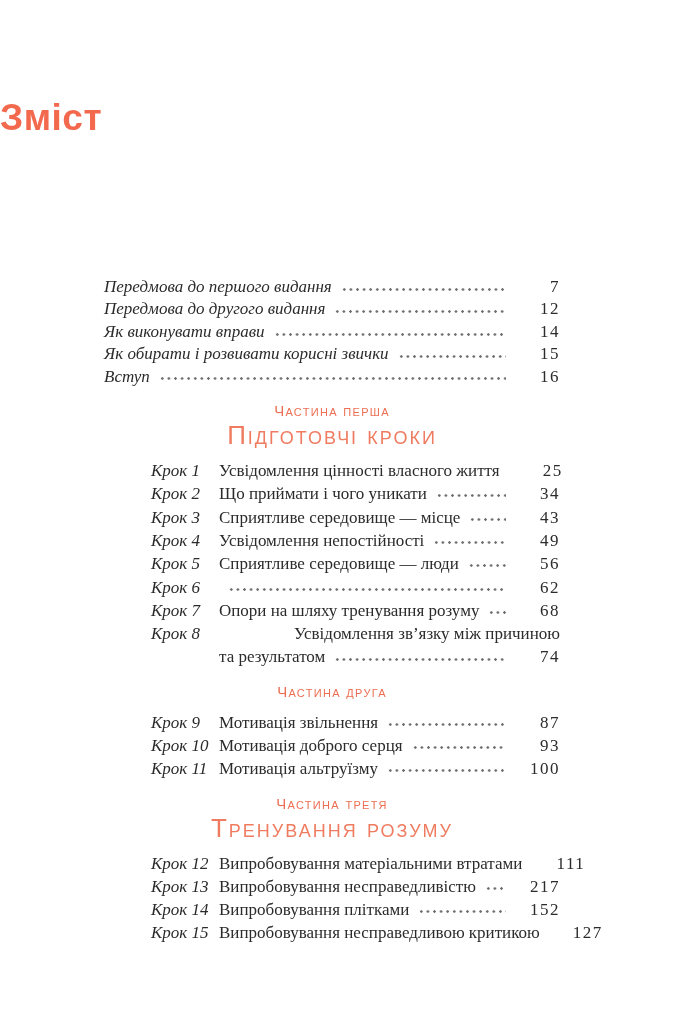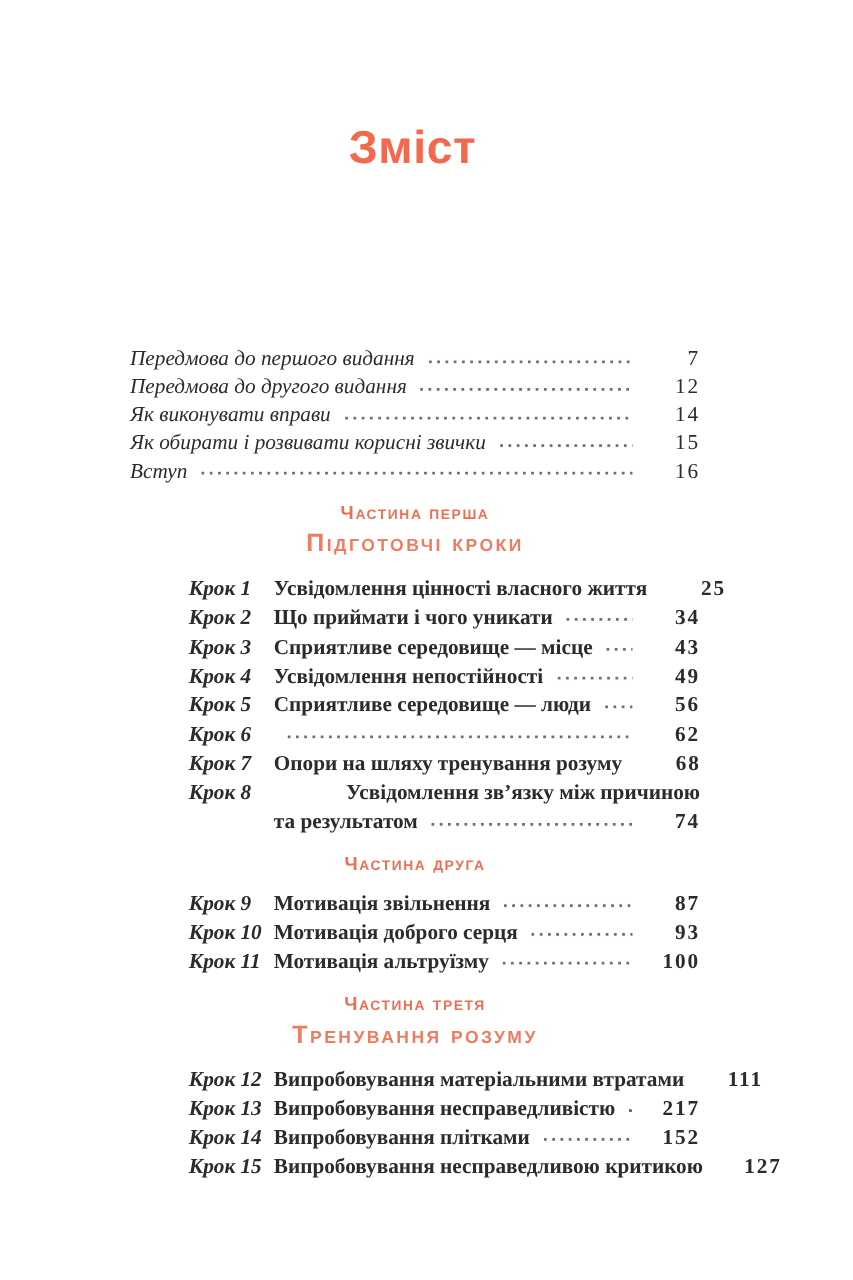--- a/index.html
+++ b/index.html
@@ -17,21 +17,21 @@
   .page {
     position: relative;
     width: 682px;
     height: 1024px;
     background: #ffffff;
   }
   .book-title {
     margin: 0;
     padding-top: 96px;
     width: 660px;
-    text-align: center;
+    text-align: left;
     font-family: "Liberation Sans", sans-serif;
     font-weight: bold;
     font-size: 37px;
     line-height: 44px;
     letter-spacing: 0.5px;
     color: #f3694e;
   }
   .content {
     margin-left: 104px;
     width: 456px;
@@ -69,35 +69,35 @@
     background-repeat: repeat-x;
     background-position: 0 50%;
   }
   .page-num {
     flex: none;
     width: 44px;
     text-align: right;
     letter-spacing: 1.5px;
   }
   
-  .section { margin-top: 14px; font-weight: bold; }
+  .section { margin-top: 14px; }
   .part-heading {
     text-align: center;
     font-family: "Liberation Sans", sans-serif;
   }
   .part-label {
     font-size: 15px;
     line-height: 17px;
     font-variant: small-caps;
     letter-spacing: 1.3px;
     color: #ec6e53;
   }
   .part-title {
     margin-top: 4px;
-    font-size: 20px;
+    font-size: 26px;
     line-height: 25px;
     font-variant: small-caps;
     letter-spacing: 2px;
     color: #ef7c60;
   }
   .entries { margin-top: 11px; }
 </style>
 </head>
 <body>
 

